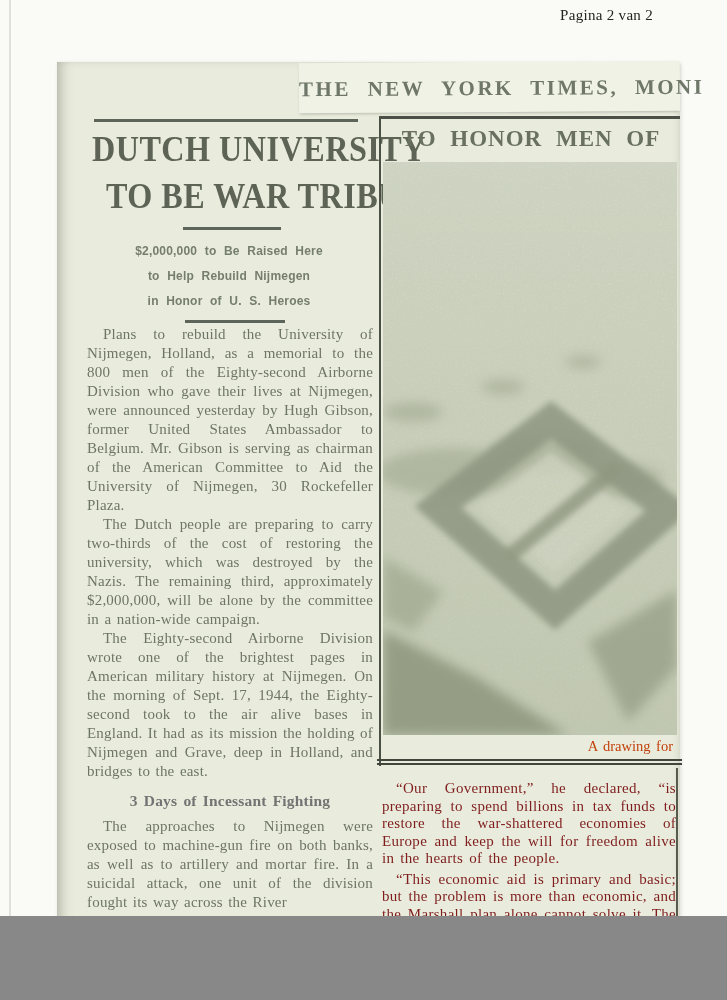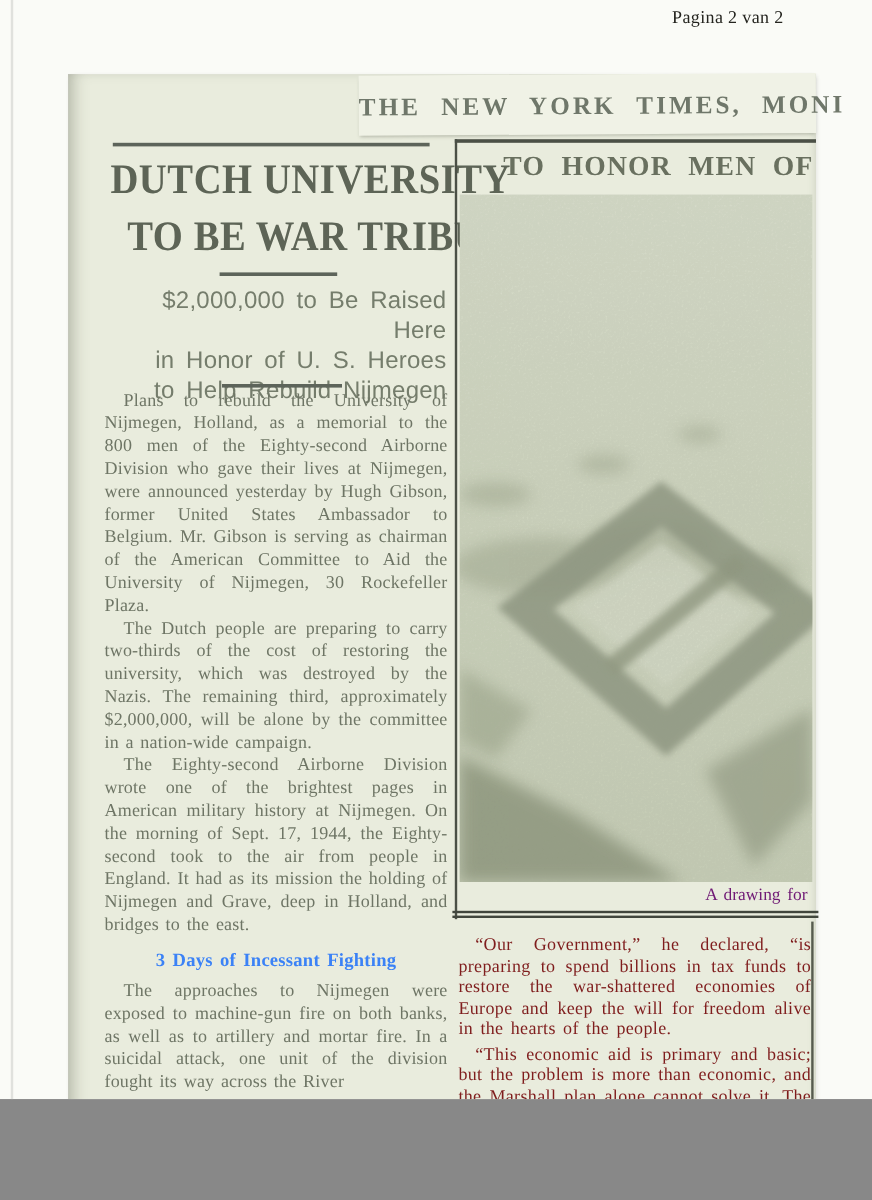--- a/index.html
+++ b/index.html
@@ -45,52 +45,52 @@
     transform:scaleX(.92); transform-origin:left center; letter-spacing:.5px;
   }
   .headline .l1{ margin-left:8px; }
   .headline .l2{ margin-left:22px; }
   .rule-short{
     position:absolute; height:3px; background:#5d645a;
   }
   .rule-sub-top{ left:183px; top:227px; width:98px; }
   .rule-sub-bottom{ left:185px; top:320px; width:100px; }
   .subhead{
-    position:absolute; left:86px; top:239px; width:286px; text-align:right;
-    font-family:"Liberation Sans", sans-serif; font-weight:normal;
-    font-size:20px; line-height:25px; color:#757d6c; word-spacing:4px; letter-spacing:.2px;
+    position:absolute; left:86px; top:239px; width:286px; text-align:center;
+    font-family:"Liberation Sans", sans-serif; font-weight:bold;
+    font-size:12px; line-height:25px; color:#757d6c; word-spacing:4px; letter-spacing:.2px;
   }
   .body-left{
     position:absolute; left:87px; top:325px; width:286px; height:611px;
     overflow:hidden;
     font:15px/19px "Liberation Serif", serif; color:#6e7565;
     text-align:justify; letter-spacing:.2px; word-spacing:1.5px;
   }
   .body-left p{ text-indent:16px; margin:0; }
   .section-heading{
     font-size:15.5px; font-weight:bold; text-align:center;
-    margin:10px 0 7px 0; color:#3b82f6; word-spacing:2px;
+    margin:10px 0 7px 0; color:#737373; word-spacing:2px;
   }
   .col-divider{
     position:absolute; left:379px; top:116px; width:2px; height:650px; background:#4b5046;
   }
   .right-top-rule{
     position:absolute; left:379px; top:116px; width:301px; height:3px; background:#4b5046;
   }
   .right-heading{
-    position:absolute; left:384px; top:123px; width:294px; text-align:right;
+    position:absolute; left:384px; top:123px; width:294px; text-align:center;
     font:bold 23px/32px "Liberation Serif", serif; color:#69705f;
     letter-spacing:1px; word-spacing:7px; white-space:nowrap;
   }
   .photo{
     position:absolute; left:383px; top:162px; width:294px; height:573px;
   }
   .photo-caption{
     position:absolute; left:383px; top:736px; width:290px; text-align:right;
-    font:14.5px/20px "Liberation Serif", serif; color:#701a75; word-spacing:2px;
+    font:14.5px/20px "Liberation Serif", serif; color:#c2410c; word-spacing:2px;
   }
   .caption-divider{
     position:absolute; left:377px; top:759px; width:305px; height:6px;
     border-top:2.5px solid #41463c; border-bottom:2px solid #41463c;
   }
   .body-right{
     position:absolute; left:382px; top:780px; width:294px; height:172px;
     overflow:hidden;
     font:15px/17.5px "Liberation Serif", serif; color:#7f1d1d;
     text-align:justify; letter-spacing:.3px; word-spacing:2px;
@@ -134,30 +134,30 @@
 
   <div class="headline">
     <div class="l1">DUTCH UNIVERSITY</div>
     <div class="l2">TO BE WAR TRIBUTE</div>
   </div>
 
   <div class="rule-short rule-sub-top"></div>
 
   <div class="subhead">
     <div>$2,000,000 to Be Raised Here</div>
+    <div>to Help Rebuild Nijmegen</div>
     <div>in Honor of U. S. Heroes</div>
-    <div>to Help Rebuild Nijmegen</div>
   </div>
 
   <div class="rule-short rule-sub-bottom"></div>
 
   <div class="body-left">
     <p>Plans to rebuild the University of Nijmegen, Holland, as a memorial to the 800 men of the Eighty-second Airborne Division who gave their lives at Nijmegen, were announced yesterday by Hugh Gibson, former United States Ambassador to Belgium. Mr. Gibson is serving as chairman of the American Committee to Aid the University of Nijmegen, 30 Rockefeller Plaza.</p>
     <p>The Dutch people are preparing to carry two-thirds of the cost of restoring the university, which was destroyed by the Nazis. The remaining third, approximately $2,000,000, will be alone by the committee in a nation-wide campaign.</p>
-    <p>The Eighty-second Airborne Division wrote one of the brightest pages in American military history at Nijmegen. On the morning of Sept. 17, 1944, the Eighty-second took to the air from people in England. It had as its mission the holding of Nijmegen and Grave, deep in Holland, and bridges to the east.</p>
+    <p>The Eighty-second Airborne Division wrote one of the brightest pages in American military history at Nijmegen. On the morning of Sept. 17, 1944, the Eighty-second took to the air alive bases in England. It had as its mission the holding of Nijmegen and Grave, deep in Holland, and bridges to the east.</p>
     <div class="section-heading">3 Days of Incessant Fighting</div>
     <p>The approaches to Nijmegen were exposed to machine-gun fire on both banks, as well as to artillery and mortar fire. In a suicidal attack, one unit of the division fought its way across the River</p>
   </div>
 
   <div class="col-divider"></div>
   <div class="right-top-rule"></div>
 
   <div class="right-heading">TO HONOR MEN OF</div>
 
   <div class="photo">

